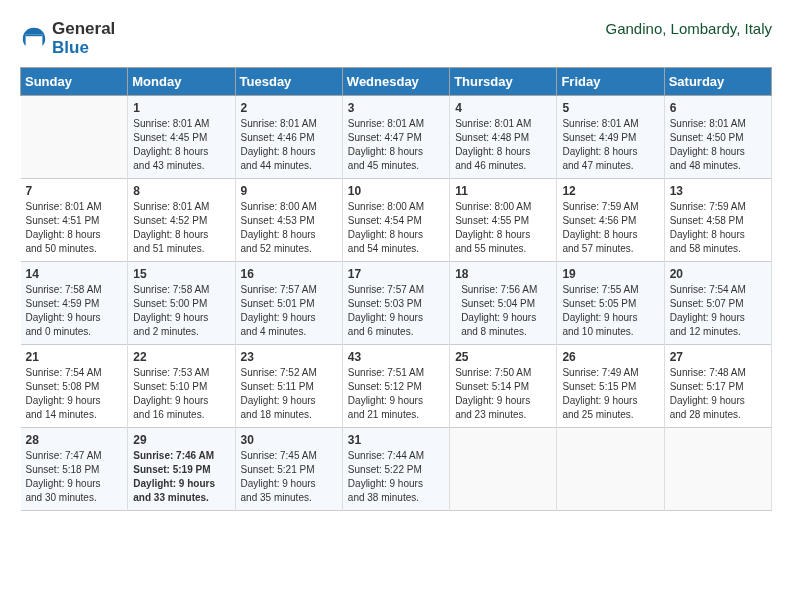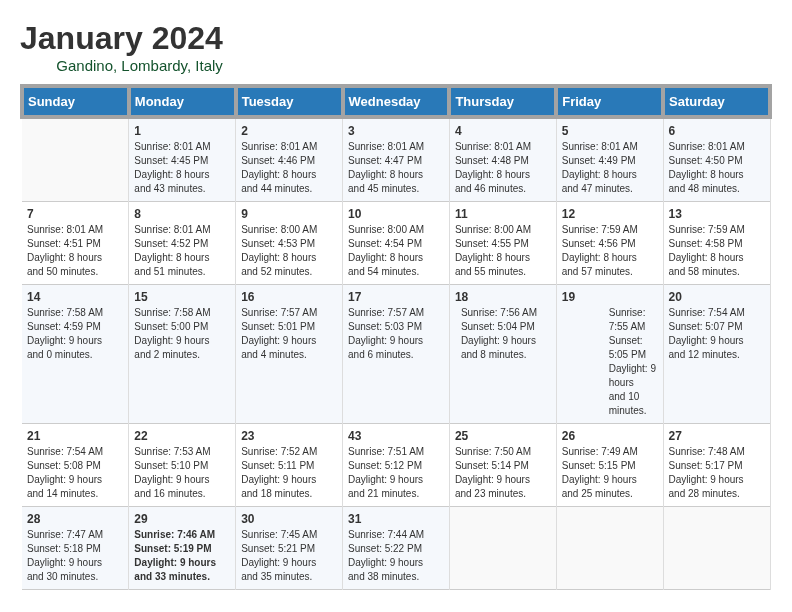--- a/index.html
+++ b/index.html
@@ -42,21 +42,21 @@
       border-collapse: collapse;
       font-size: 11px;
     }
     thead tr th {
       background-color: #2979b8;
       color: white;
       padding: 6px 4px;
       text-align: left;
       font-size: 13px;
       font-weight: bold;
-      border: 4px solid #a3a3a3;
+      border: 1px solid #a3a3a3;
     }
     tbody tr {
       border-bottom: 1px solid #ccc;
     }
     tbody tr:nth-child(odd) {
       background-color: #f5f8fc;
     }
     tbody tr:nth-child(even) {
       background-color: #ffffff;
     }
@@ -79,22 +79,33 @@
       line-height: 1.4;
     }
     .empty-cell {
       background: #f9f9f9;
     }
   </style>
 </head>
 <body>
 
 <div class="header">
+  <div class="logo">
+    <svg class="logo-icon" viewBox="0 0 30 30">
+      <path d="M15 3 C8 3 3 8 3 15 C3 18 4 20.5 6 22.5 L6 10 L24 10 L24 22.5 C26 20.5 27 18 27 15 C27 8 22 3 15 3Z" fill="#1a6faf"></path>
+      <rect x="6" y="10" width="18" height="2" fill="#1a6faf"></rect>
+    </svg>
+    <div>
+      <div style="font-size:17px;font-weight:bold;line-height:1.1;">
+        <span style="color:#333;">General</span><br>
+        <span style="color:#1a6faf;">Blue</span>
+      </div>
+    </div>
+  </div>
   <div class="title-block">
-    <div class="month-year">January 2024</div>
     <div class="location">Gandino, Lombardy, Italy</div>
   </div>
 </div>
 
 <table>
   <thead>
     <tr>
     <th>Sunday</th>
         <th>Monday</th>
         <th>Tuesday</th>
@@ -232,21 +243,21 @@
         </td>
         <td>
           <div class="day-number">18</div>
           <div class="day-info" style="white-space: pre-line; margin-left: 6px;">Sunrise: 7:56 AM
 Sunset: 5:04 PM
 Daylight: 9 hours
 and 8 minutes.</div>
         </td>
         <td>
           <div class="day-number">19</div>
-          <div class="day-info" style="white-space: pre-line; margin-left: 47px;">Sunrise: 7:55 AM
+          <div class="day-info" style="white-space: pre-line;">Sunrise: 7:55 AM
 Sunset: 5:05 PM
 Daylight: 9 hours
 and 10 minutes.</div>
         </td>
         <td>
           <div class="day-number">20</div>
           <div class="day-info" style="white-space: pre-line;">Sunrise: 7:54 AM
 Sunset: 5:07 PM
 Daylight: 9 hours
 and 12 minutes.</div>

